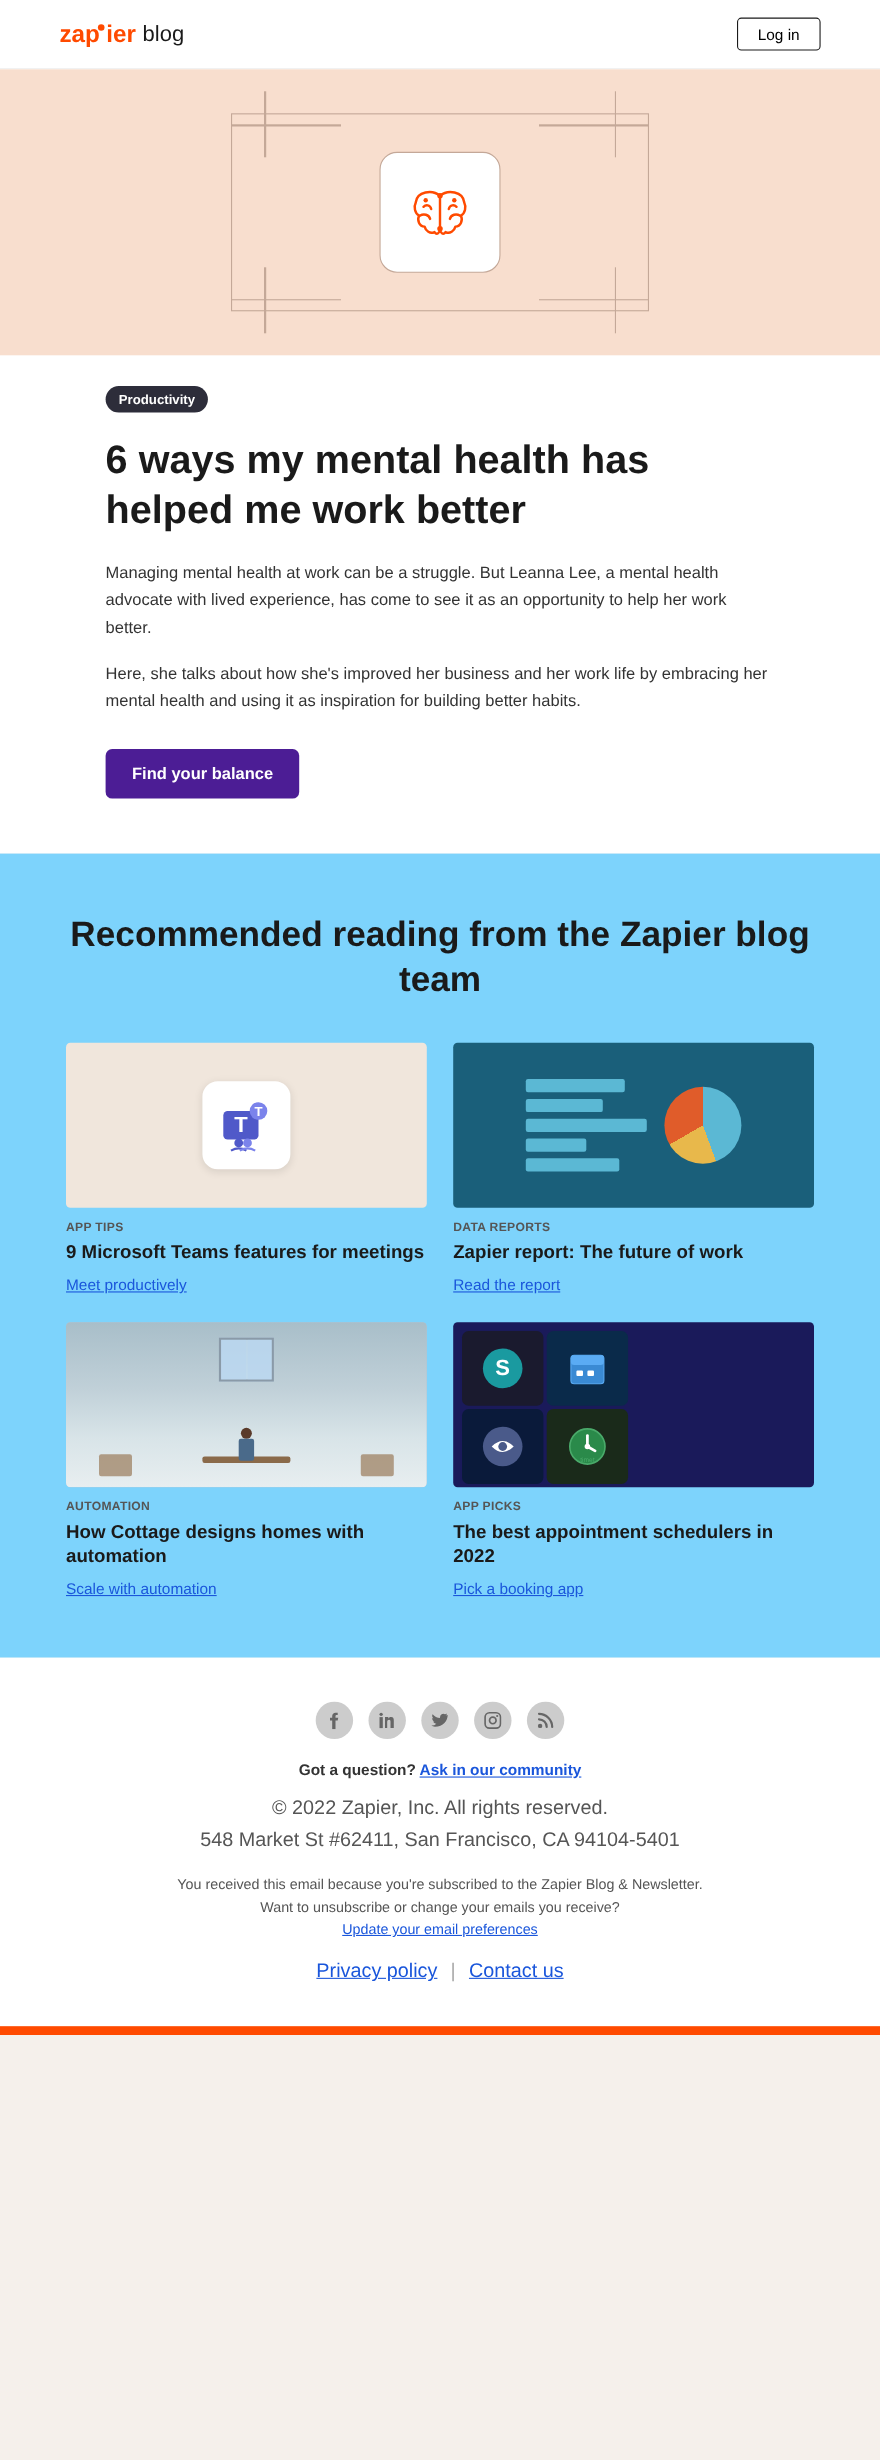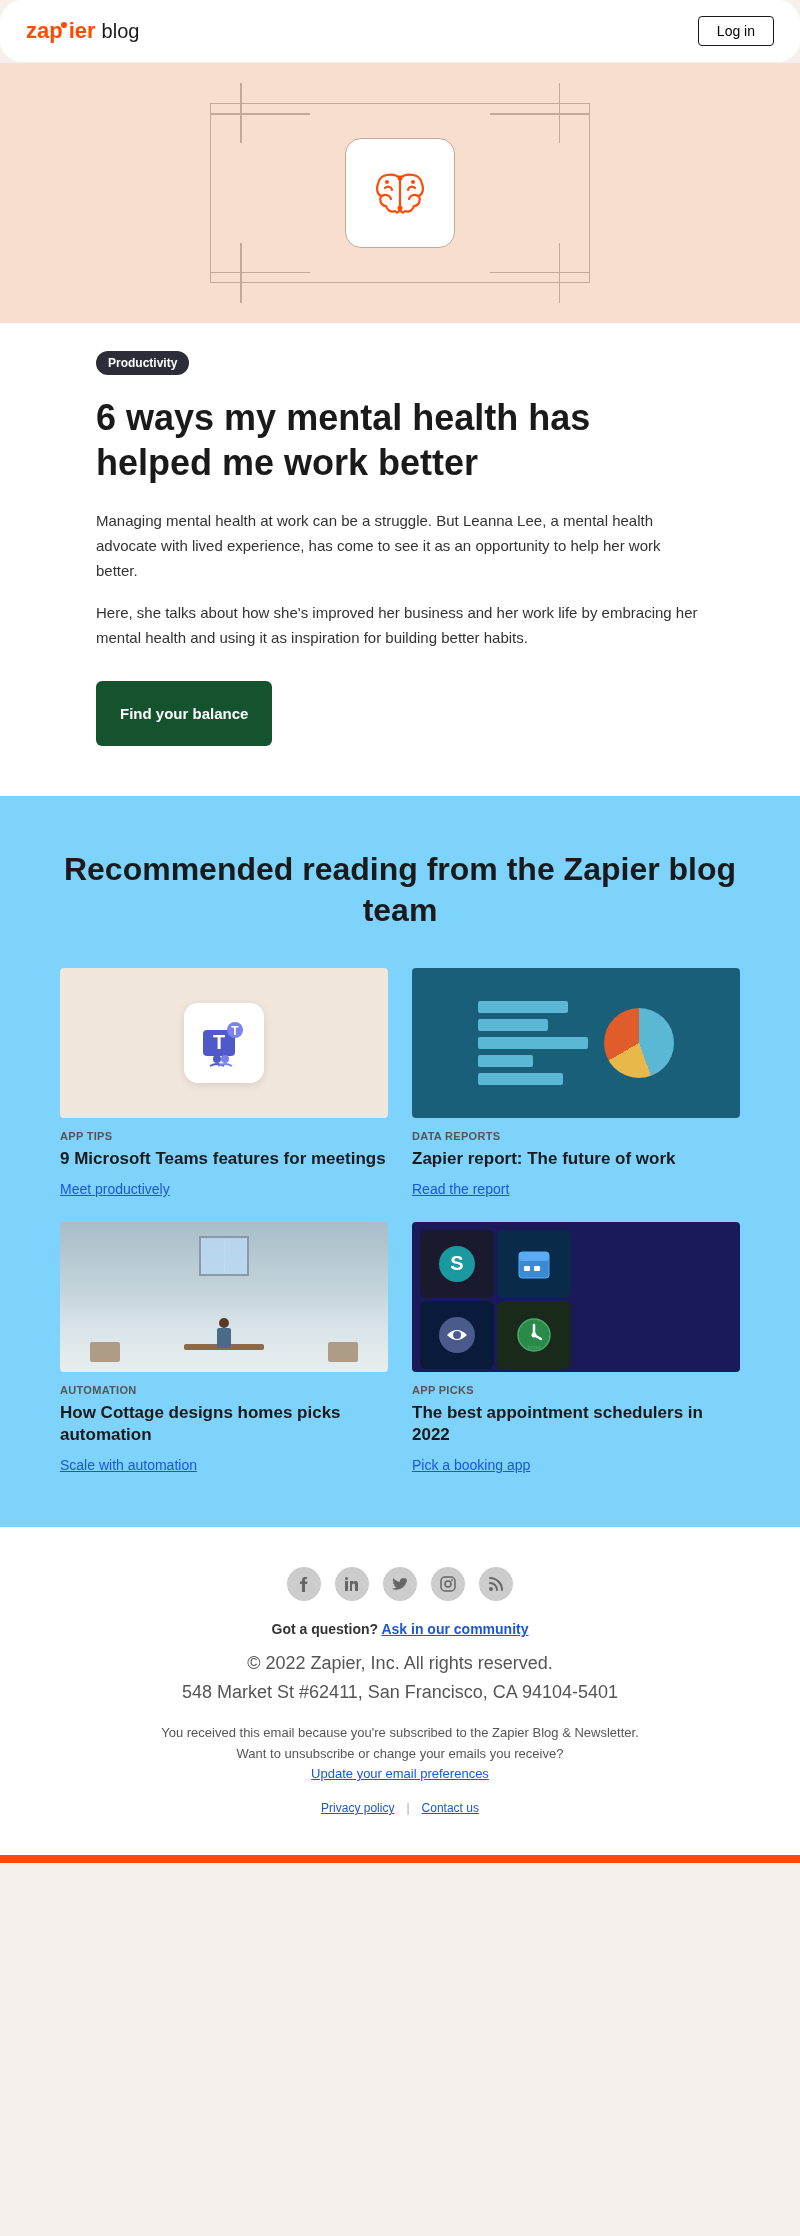--- a/index.html
+++ b/index.html
@@ -7,26 +7,25 @@
       font-family: -apple-system, BlinkMacSystemFont, 'Segoe UI', Helvetica, Arial, sans-serif;
       background: #f5f0eb;
       color: #1a1a1a;
       width: 800px;
       margin: 0 auto;
     }
 
     
     .header {
       background: #fff;
-      padding: 16px 26px;
+      padding: 16px 54px;
       display: flex;
       align-items: center;
       justify-content: space-between;
       border-bottom: 1px solid #eee;
-      border-radius: 22px;
     }
     .logo {
       display: flex;
       align-items: center;
       gap: 6px;
     }
     .logo-zapier {
       font-size: 22px;
       font-weight: 700;
       color: #ff4a00;
@@ -135,25 +134,25 @@
 
     .article-body p {
       font-size: 15px;
       line-height: 1.65;
       color: #333;
       margin-bottom: 18px;
     }
 
     .cta-button {
       display: inline-block;
-      background: #14532d;
+      background: #4c1d95;
       color: white;
       font-size: 15px;
       font-weight: 600;
-      padding: 24px 24px;
+      padding: 14px 24px;
       border-radius: 6px;
       text-decoration: none;
       margin-top: 12px;
       cursor: pointer;
       border: none;
     }
 
     
     .recommended-section {
       background: #7dd3fc;
@@ -336,21 +335,21 @@
     }
 
     .footer-italic {
     }
 
     .footer-bottom-links {
       display: flex;
       justify-content: center;
       align-items: flex-end;
       gap: 12px;
-      font-size: 12px;
+      font-size: 18px;
     }
 
     .footer-divider {
       color: #aaa;
     }
 
     
     .orange-bar {
       background: #ff4a00;
       height: 8px;
@@ -482,21 +481,21 @@
           <div style="position:absolute;bottom:10px;left:30px;width:30px;height:20px;background:#9a7a5a;border-radius:2px;opacity:0.7;"></div>
           <div style="position:absolute;bottom:10px;right:30px;width:30px;height:20px;background:#9a7a5a;border-radius:2px;opacity:0.7;"></div>
 
           <div style="position:absolute;top:14px;left:50%;transform:translateX(-50%);width:50px;height:40px;background:rgba(200,230,250,0.6);border:2px solid #8a9aa8;display:grid;grid-template-columns:1fr 1fr;gap:1px;">
             <div style="background:rgba(180,210,240,0.5);"></div>
             <div style="background:rgba(180,210,240,0.5);"></div>
           </div>
         </div>
       </div>
       <div class="card-category">Automation</div>
-      <div class="card-title">How Cottage designs homes picks automation</div>
+      <div class="card-title">How Cottage designs homes with automation</div>
       <a class="card-link">Scale with automation</a>
     </div>
 
     <div class="card">
       <div class="card-image apppicks-bg" style="background:#1a1a5a;">
 
         <div style="display:grid;grid-template-columns:1fr 1fr;gap:3px;width:100%;height:100%;padding:4px;">
 
           <div class="app-tile" style="background:#1a1a2e;">
             <svg width="40" height="40" viewBox="0 0 40 40">

